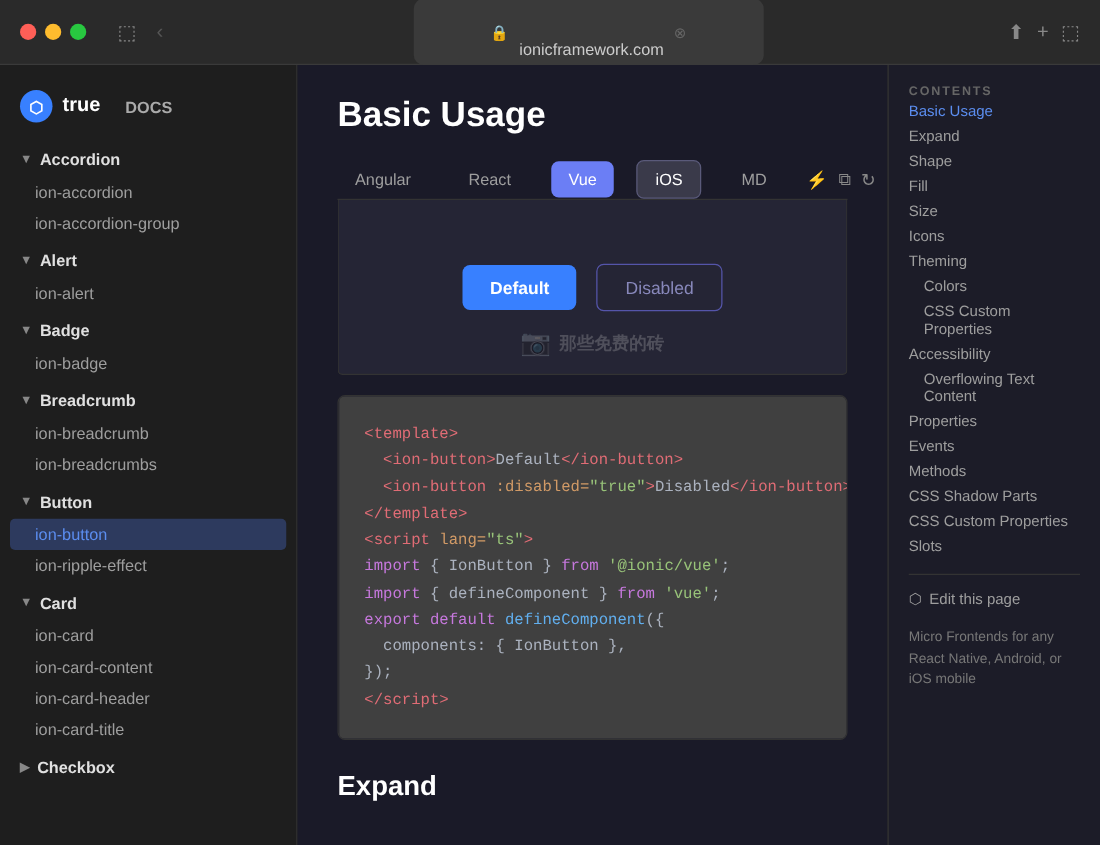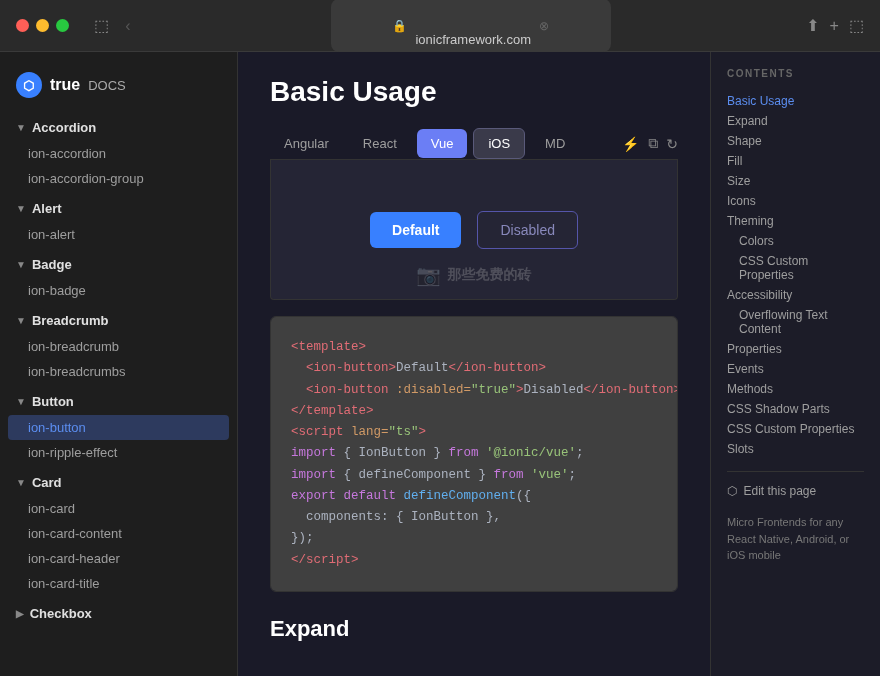--- a/index.html
+++ b/index.html
@@ -99,21 +99,21 @@
       padding: 8px 16px 16px;
     }
     .brand-logo {
       width: 26px; height: 26px;
       background: #3880ff;
       border-radius: 50%;
       display: flex; align-items: center; justify-content: center;
       color: white; font-size: 11px; font-weight: bold;
     }
     .brand-name { color: #fff; font-size: 16px; font-weight: 700; }
-    .brand-docs { color: #aaa; font-size: 13px; font-weight: 400; margin-left: 0; }
+    .brand-docs { color: #aaa; font-size: 13px; font-weight: 700; margin-left: 12px; }
 
     .nav-section { margin-bottom: 4px; }
     .nav-section-header {
       display: flex;
       align-items: center;
       gap: 6px;
       padding: 6px 16px;
       font-size: 13px;
       font-weight: 600;
       color: #e0e0e0;
@@ -153,21 +153,21 @@
       font-size: 28px;
       font-weight: 700;
       color: #ffffff;
       margin-bottom: 20px;
     }
 
     
     .tab-bar {
       display: flex;
       align-items: center;
-      gap: 4px;
+      gap: 16px;
       margin-bottom: 0;
       border-bottom: 1px solid #333;
     }
     .tab {
       padding: 7px 14px;
       font-size: 13px;
       color: #9e9e9e;
       cursor: pointer;
       border-radius: 4px;
       margin-right: 2px;
@@ -266,21 +266,20 @@
       border-left: 1px solid #333;
       background: #1c1c28;
       overflow-y: auto;
       font-size: 12px;
     }
     .contents-label {
       text-transform: uppercase;
       letter-spacing: 1.5px;
       font-size: 10px;
       color: #666;
-      margin-bottom: 12px;
       font-weight: 600;
     }
     .toc-item {
       padding: 3px 0;
       color: #9e9e9e;
       cursor: pointer;
       font-size: 12px;
     }
     .toc-item.active { color: #5b8def; }
     .toc-item.indent { padding-left: 12px; }

